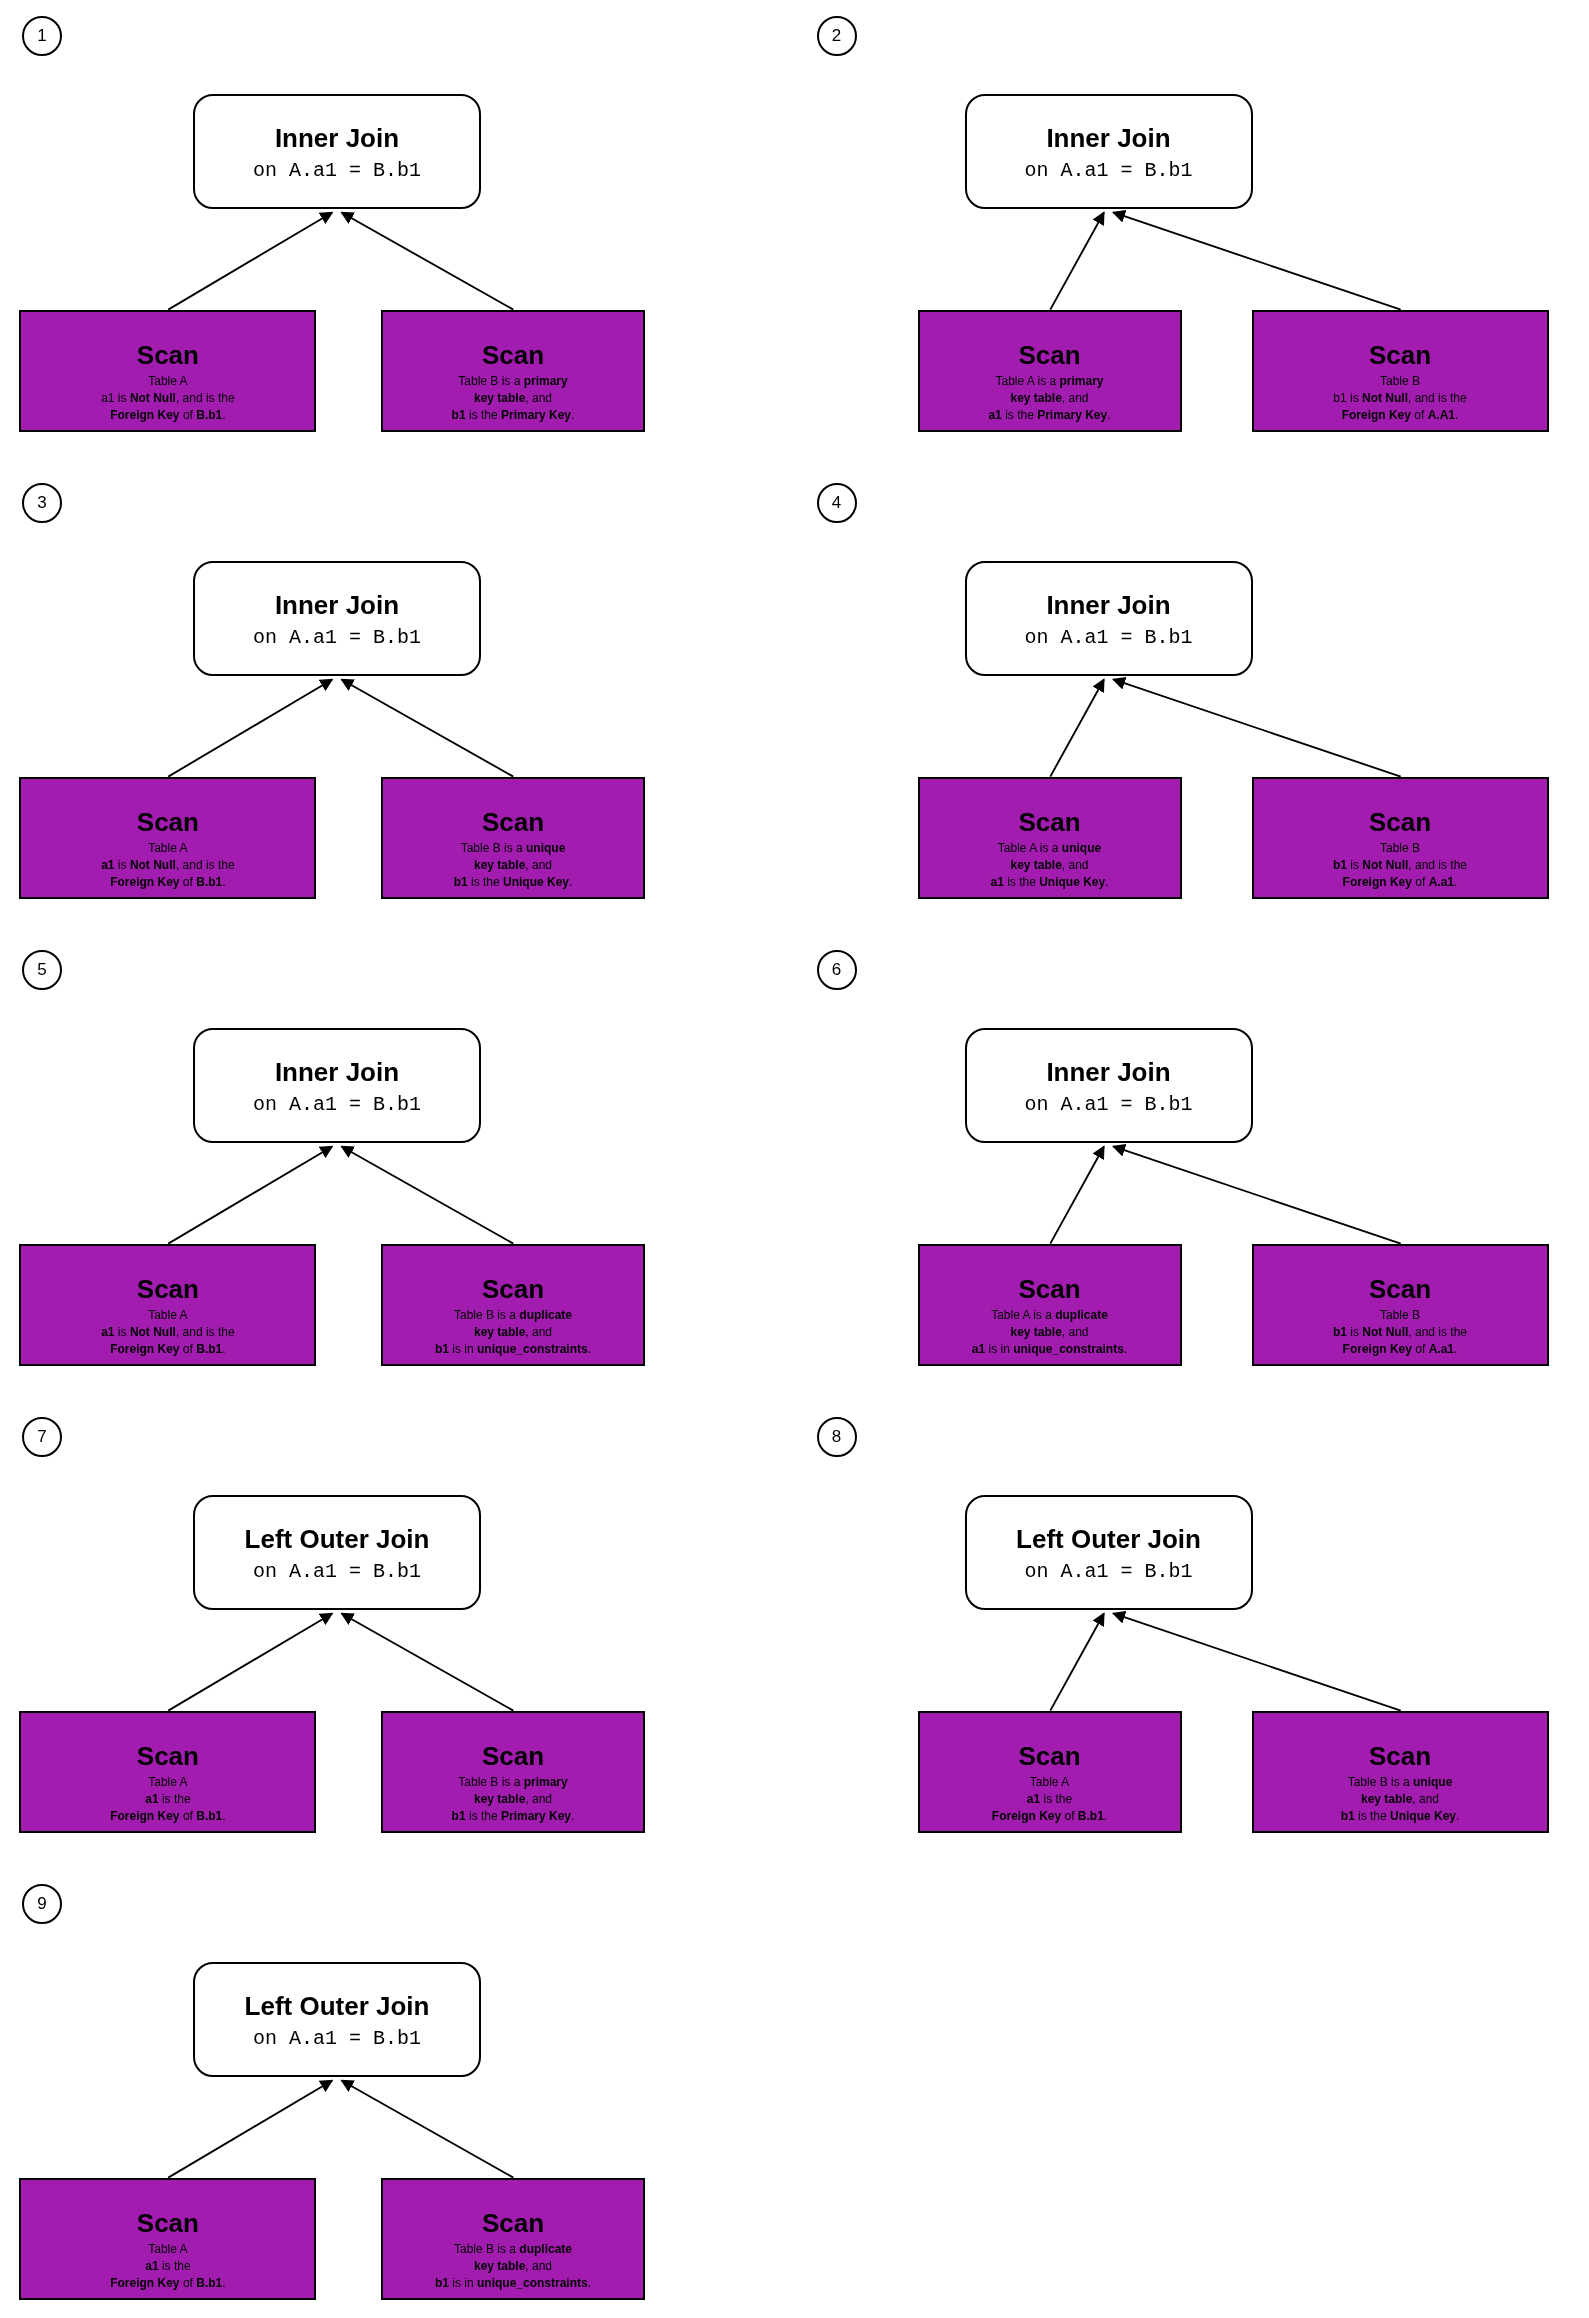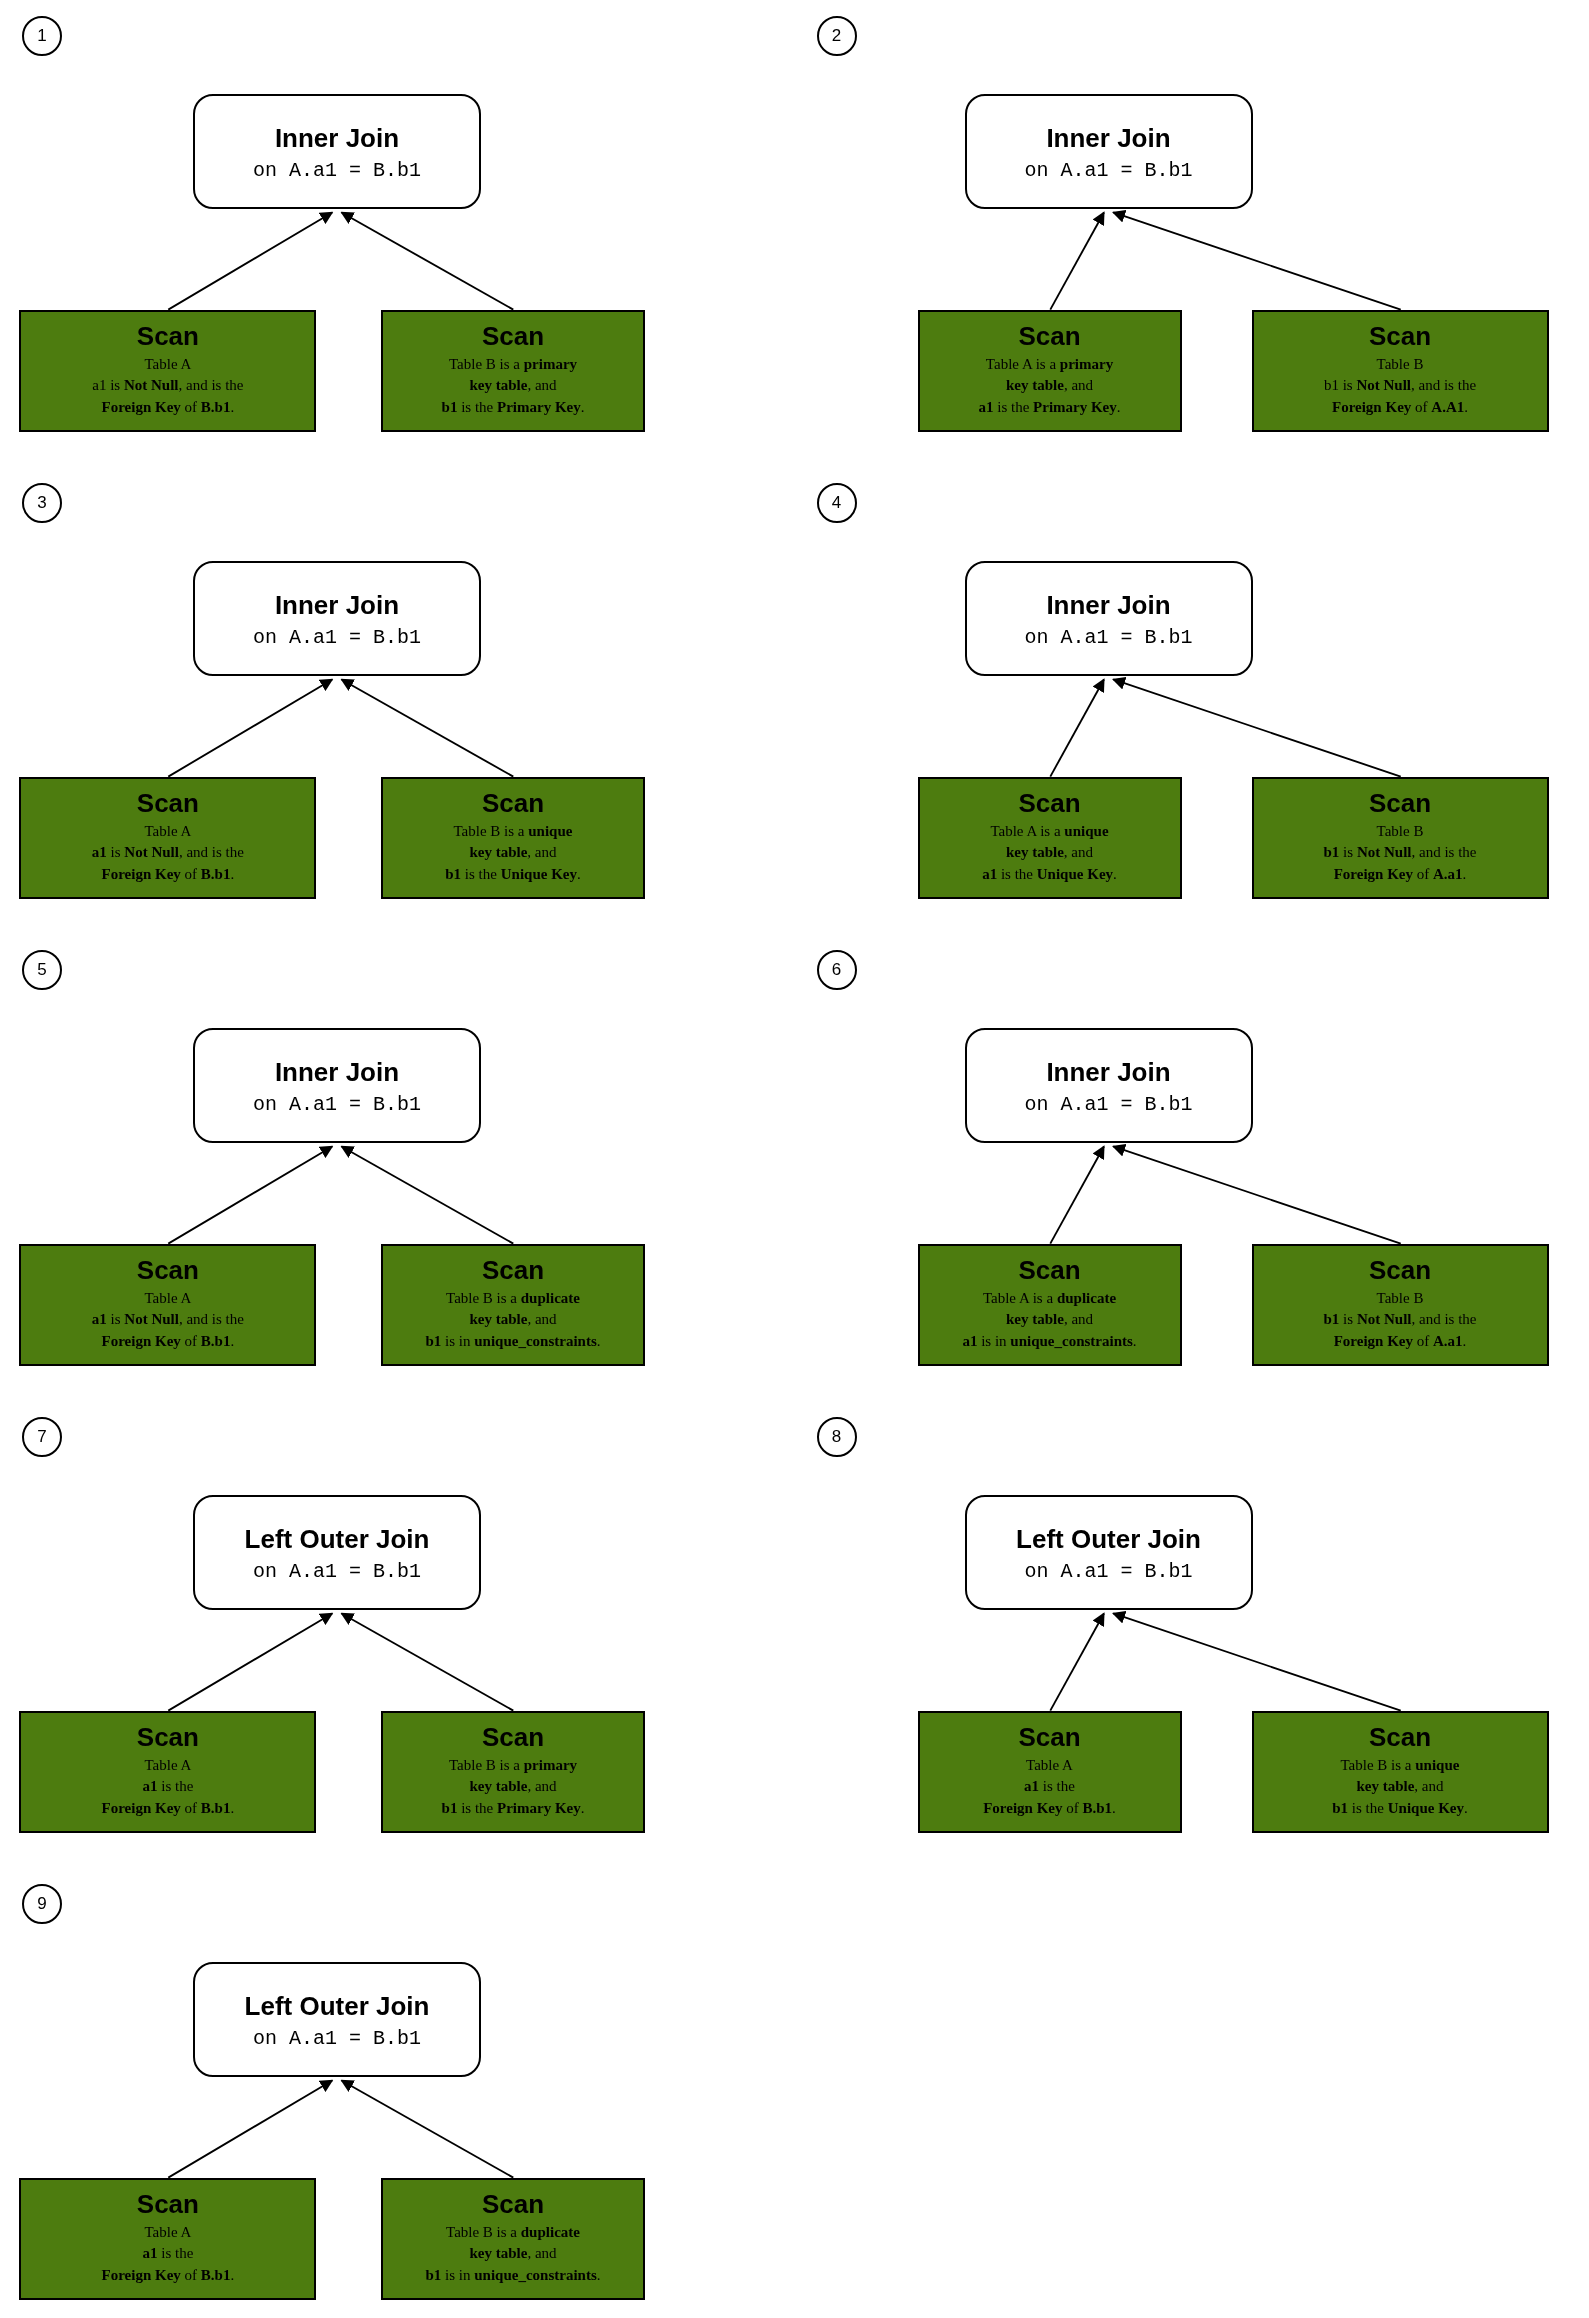--- a/index.html
+++ b/index.html
@@ -78,38 +78,37 @@
     line-height: 1.3;
     margin-top: 3.9px;
     white-space: nowrap;
     font-family: Liberation Mono, monospace;
   }
   
   .scan-node {
     position: absolute;
     box-sizing: border-box;
     border: 2.3px solid #000;
-    background: #4d7c0f;
+    background: #a21caf;
     display: flex;
     flex-direction: column;
     align-items: center;
-    justify-content: center;
+    justify-content: flex-end;
     padding: 4.7px 6.2px 6.2px 6.2px;
   }
   .scan-title {
     font-size: 26px;
     font-weight: bold;
     line-height: 1.1;
   }
   .scan-body {
-    font-size: 15px;
+    font-size: 12px;
     line-height: 1.42;
     text-align: center;
     margin-top: 3.1px;
-    font-family: Liberation Serif, serif;
   }
   .scan-body b { font-weight: bold; }
 
   
   .join-a { left: 193px;  top: 82px;  width: 288px; height: 115px; }
   .join-b { left: 170px;  top: 82px;  width: 288px; height: 115px; }
 
   .scan-left-a  { left: 19.4px;  top: 298px; width: 297px; height: 122px; }
   .scan-right-a { left: 381px; top: 298px; width: 264px; height: 122px; }
   .scan-left-b  { left: 123px; top: 298px; width: 264px; height: 122px; }

